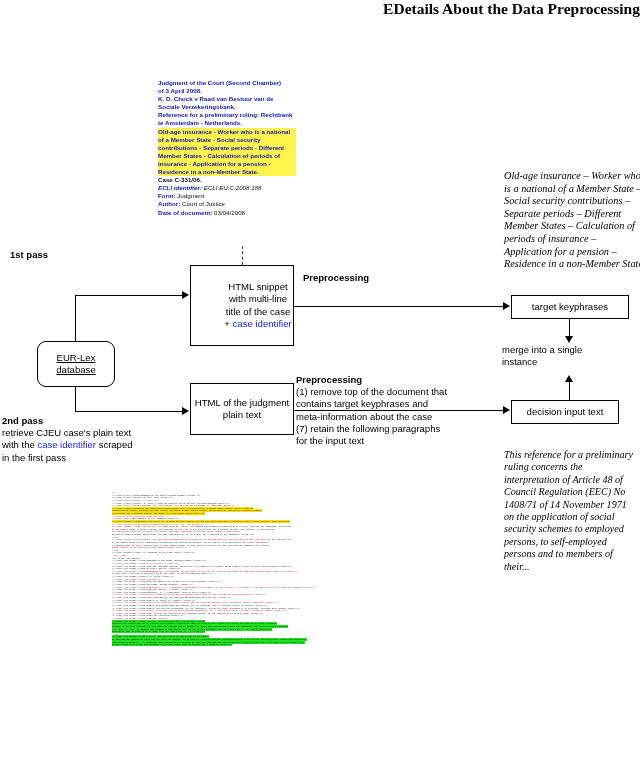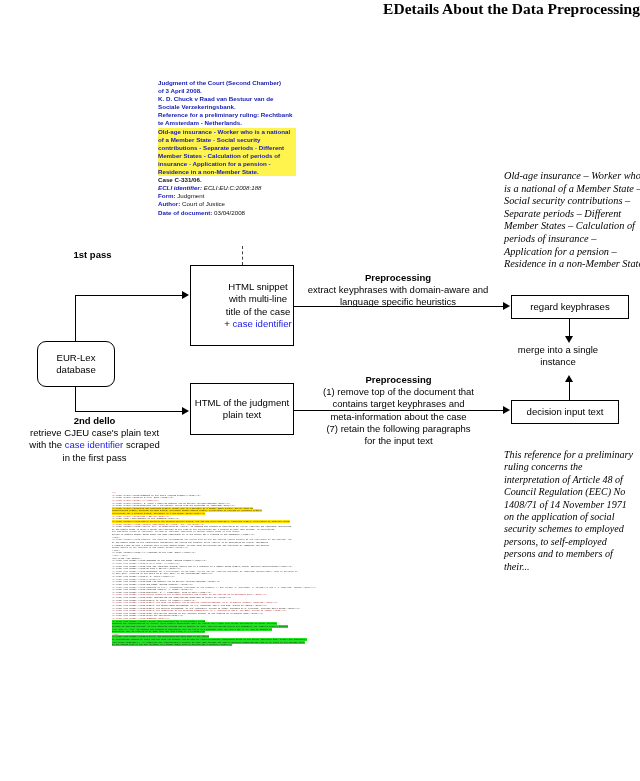--- a/index.html
+++ b/index.html
@@ -20,31 +20,31 @@
   #doc-panel .ital{font-style:italic;}
   #doc-panel .row{white-space:normal;}
 
   
   .serif-ital{font-family:"Liberation Serif",serif;font-style:italic;font-size:10.3px;line-height:12.6px;color:#000;}
   #keyphrase-text{left:504px;top:170px;width:140px;}
   #decision-text{left:504px;top:449px;width:132px;font-size:10.1px;line-height:12.4px;}
 
   
   .box{border:1.3px solid #000;background:#fff;box-sizing:border-box;display:flex;align-items:center;justify-content:center;text-align:center;font-size:9.6px;line-height:12.5px;}
-  .rbox{border-radius:9px;}
+  .rbox{border-radius:9px;text-decoration:underline;}
 
   #eurlex-box{left:37px;top:341px;width:78px;height:46px;}
   #html-snippet-box{left:190px;top:265px;width:104px;height:81px;padding-left:32px;}
   #html-plain-box{left:190px;top:383px;width:104px;height:52px;}
   #target-kp-box{left:511px;top:295px;width:118px;height:24px;}
   #decision-box{left:511px;top:400px;width:108px;height:24px;}
   .blue{color:#1a1ae6;}
 
   
-  .cap{text-align:center;font-size:9.5px;line-height:12.2px;color:#000;}
+  .cap{text-align:left;font-size:9.5px;line-height:12.2px;color:#000;}
   .cap b{font-weight:bold;}
   #pass1{left:10px;top:249px;width:165px;}
   #pass2{left:2px;top:415px;width:185px;}
   #prep1{left:303px;top:272px;width:190px;}
   #prep2{left:296px;top:374px;width:205px;}
   #merge{left:502px;top:344px;width:112px;}
 
   
   .ln{background:#000;position:absolute;}
   .hln{height:1.4px;}
@@ -84,21 +84,21 @@
 
 <div class="abs serif-ital" id="keyphrase-text">Old-age insurance – Worker who is a national of a Member State – Social security contributions – Separate periods – Different Member States – Calculation of periods of insurance – Application for a pension – Residence in a non-Member State</div>
 
 <div class="abs serif-ital" id="decision-text">This reference for a preliminary ruling concerns the interpretation of Article 48 of Council Regulation (EEC) No 1408/71 of 14 November 1971 on the application of social security schemes to employed persons, to self-employed persons and to members of their...</div>
 
 <div class="abs cap" id="pass1">
   <b>1st pass</b><br>
 </div>
 
 <div class="abs cap" id="pass2">
-  <b>2nd dello</b><br>
+  <b>2nd pass</b><br>
   <span>retrieve CJEU case's plain text</span><br>
   <span>with the </span><span class="blue">case identifier</span><span> scraped</span><br>
   <span>in the first pass</span>
 </div>
 
 <div class="abs box rbox" id="eurlex-box">
   <span>EUR-Lex database</span>
 </div>
 
 <div class="abs box" id="html-snippet-box">
@@ -107,34 +107,33 @@
     <span>+ </span><span class="blue">case identifier</span>
   </div>
 </div>
 
 <div class="abs box" id="html-plain-box">
   <span>HTML of the judgment plain text</span>
 </div>
 
 <div class="abs cap" id="prep1">
   <b>Preprocessing</b><br>
-  <span>extract keyphrases with domain-aware and language specific heuristics</span>
 </div>
 
 <div class="abs cap" id="prep2">
   <b>Preprocessing</b><br>
   <span>(1) remove top of the document that</span><br>
   <span>contains target keyphrases and</span><br>
   <span>meta-information about the case</span><br>
   <span>(7) retain the following paragraphs</span><br>
   <span>for the input text</span>
 </div>
 
 <div class="abs box" id="target-kp-box">
-  <span>regard keyphrases</span>
+  <span>target keyphrases</span>
 </div>
 
 <div class="abs box" id="decision-box">
   <span>decision input text</span>
 </div>
 
 <div class="abs cap" id="merge">merge into a single instance</div>
 
 <div class="dash" style="left:242px;top:246px;height:19px;"></div>
 

